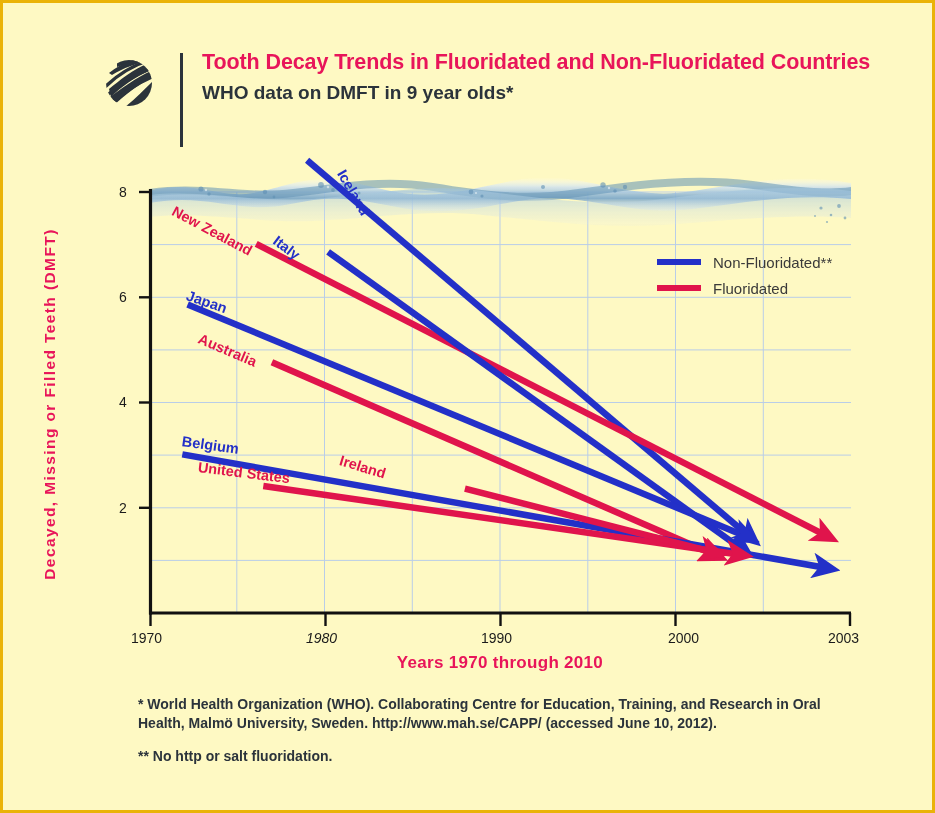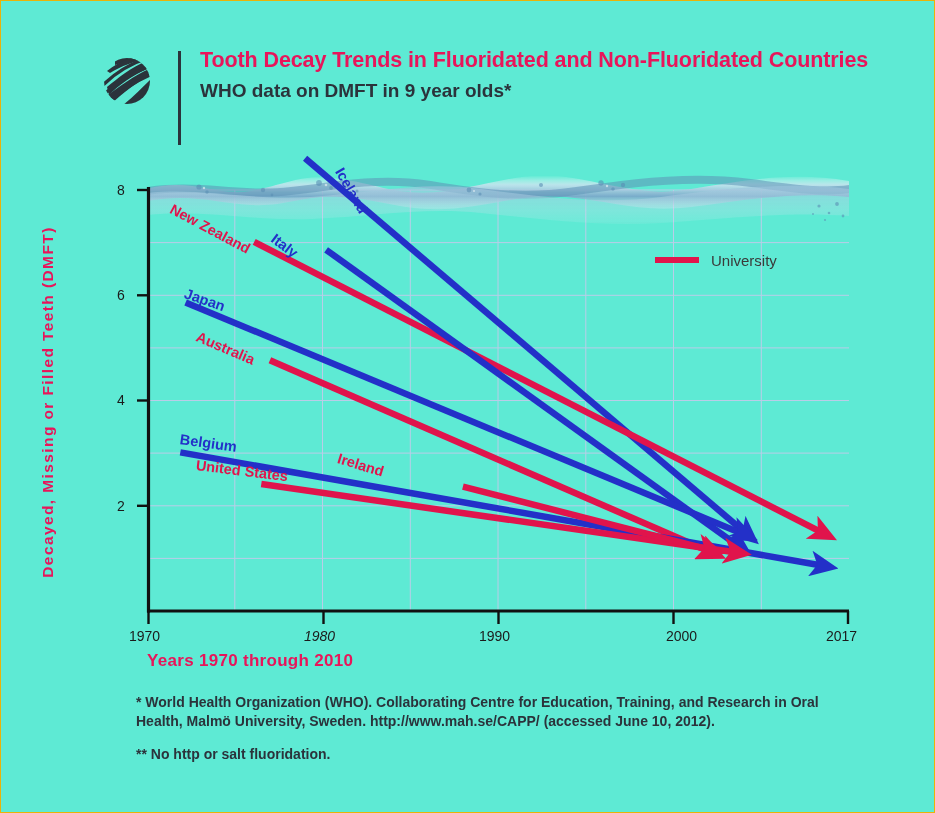--- a/index.html
+++ b/index.html
@@ -11,23 +11,23 @@
     width: 935px;
     height: 813px;
     font-family: "Liberation Sans", sans-serif;
     overflow: hidden;
   }
   #page {
     position: absolute;
     left: 0; top: 0;
     width: 935px;
     height: 813px;
-    background: #5eead4;
+    background: #fef9c3;
     box-sizing: border-box;
-    border: 1px solid #eab308;
+    border: 3px solid #eab308;
   }
 
   
   #header {
     position: absolute;
     left: 96px;
     top: 48px;
     width: 800px;
     height: 104px;
   }
@@ -93,20 +93,21 @@
     font-size: 15.5px;
     font-weight: bold;
     letter-spacing: 1.4px;
     transform: rotate(-90deg);
   }
   #x-axis-title {
     position: absolute;
     left: 146px;
     top: 650px;
     width: 702px;
+    text-align: center;
     color: #e8155a;
     font-size: 17px;
     font-weight: bold;
     letter-spacing: 0.3px;
   }
 
   
   #legend {
     position: absolute;
     left: 654px;
@@ -341,21 +342,21 @@
 
     <div class="tick-text" style="left:116px; top:181px;">8</div>
     <div class="tick-text" style="left:116px; top:286px;">6</div>
     <div class="tick-text" style="left:116px; top:391px;">4</div>
     <div class="tick-text" style="left:116px; top:497px;">2</div>
 
     <div class="tick-text" style="left:128px; top:627px;">1970</div>
     <div class="tick-text" style="left:303px; top:627px;font-style:italic;">1980</div>
     <div class="tick-text" style="left:478px; top:627px;">1990</div>
     <div class="tick-text" style="left:653px; top:627px;margin-left:12px;">2000</div>
-    <div class="tick-text" style="left:825px; top:627px;">2017</div>
+    <div class="tick-text" style="left:825px; top:627px;">2003</div>
 
     <div id="y-axis-title">Decayed, Missing or Filled Teeth (DMFT)</div>
     <div id="x-axis-title">Years 1970 through 2010</div>
 
     <div class="country-label blue" style="left:338px; top:160px; transform:rotate(60deg);">Iceland</div>
 
     <div class="country-label red" style="left:170px; top:199px; transform:rotate(28deg);">New Zealand</div>
 
     <div class="country-label blue" style="left:272px; top:228px; transform:rotate(37deg);">Italy</div>
 
@@ -364,22 +365,26 @@
     <div class="country-label red" style="left:196px; top:327px; transform:rotate(23deg);">Australia</div>
 
     <div class="country-label blue" style="left:179px; top:430px; transform:rotate(8deg);">Belgium</div>
 
     <div class="country-label red" style="left:195px; top:456px; transform:rotate(7deg);">United States</div>
 
     <div class="country-label red" style="left:337px; top:449px; transform:rotate(17deg);">Ireland</div>
 
     <div id="legend">
       <div class="legend-row">
+        <span class="legend-swatch" style="background:#2330c8;"></span>
+        <span class="legend-label">Non-Fluoridated**</span>
+      </div>
+      <div class="legend-row">
         <span class="legend-swatch" style="background:#e0144c;"></span>
-        <span class="legend-label">University</span>
+        <span class="legend-label">Fluoridated</span>
       </div>
     </div>
   </div>
 
   <div id="footnotes">
     <p class="footnote">* World Health Organization (WHO). Collaborating Centre for Education, Training, and Research in Oral Health, Malmö University, Sweden. http://www.mah.se/CAPP/ (accessed June 10, 2012).</p>
     <p class="footnote">** No http or salt fluoridation.</p>
   </div>
 
 </div>

